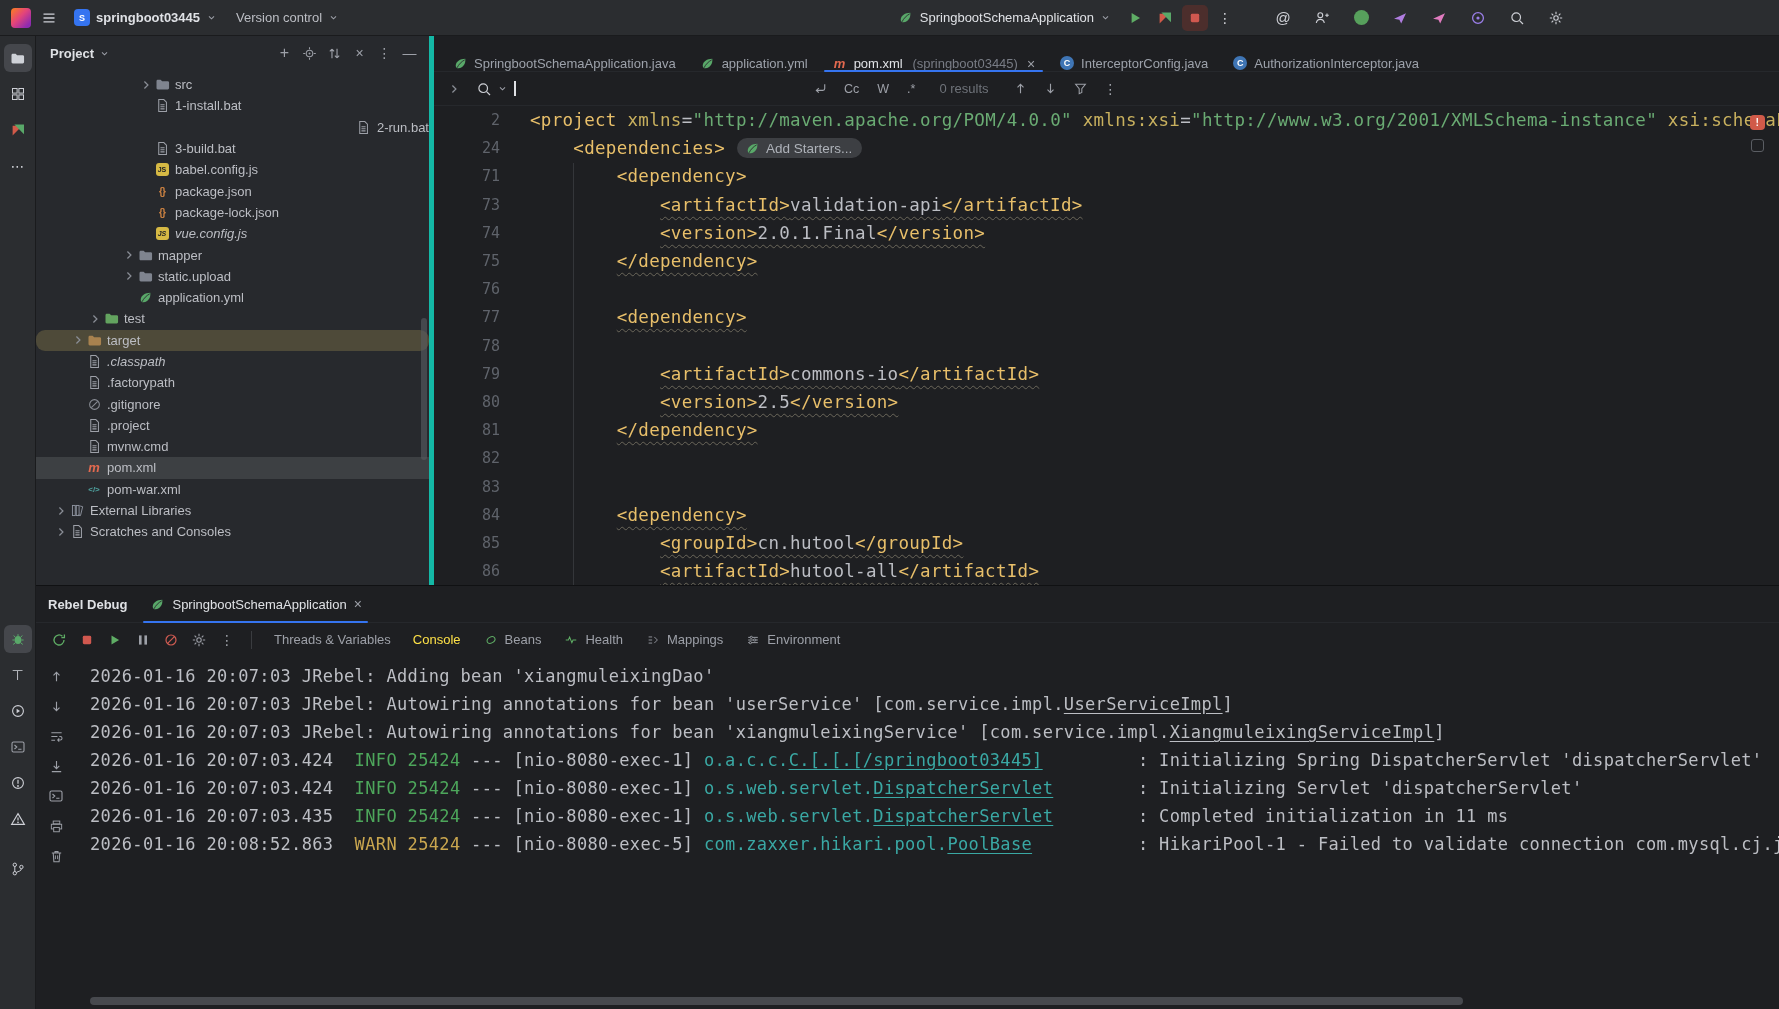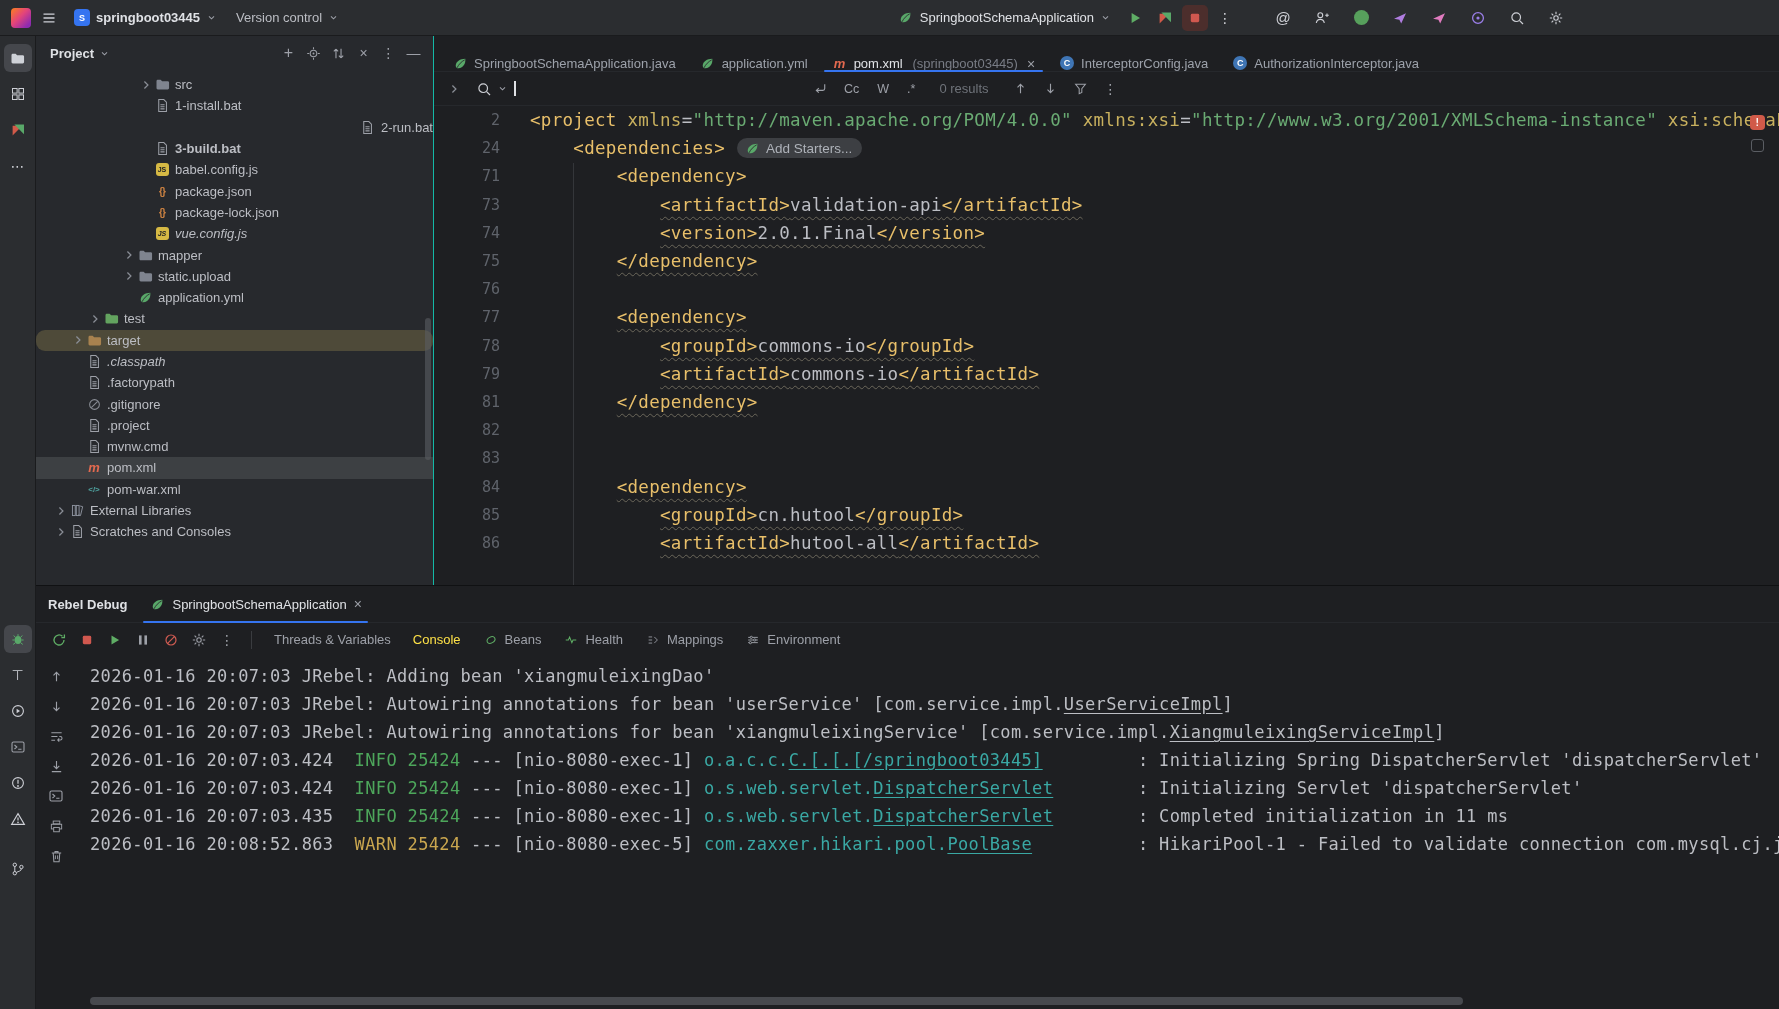--- a/index.html
+++ b/index.html
@@ -25,21 +25,21 @@
   .strip{width:36px;flex:none;background:#2b2d30;border-right:1px solid #1a1b1d;display:flex;flex-direction:column;align-items:center;padding:8px 0}
   .grp{display:flex;flex-direction:column;gap:8px;align-items:center}
   .grp-bottom{margin-top:auto;margin-bottom:118px}
   .strip-btn{width:28px;height:28px;border-radius:6px;display:flex;align-items:center;justify-content:center;cursor:pointer;color:#ced0d6}
   .strip-btn.active{background:#45474c}
   .strip-btn[data-name="tool-button-version-control"]{margin-top:14px}
   .main{flex:1;display:flex;flex-direction:column;min-width:0}
   .upper{flex:1;display:flex;min-height:0}
 
   
-  .project-panel{width:398px;flex:none;background:#27292d;border-right:1px solid #14b8a6;display:flex;flex-direction:column}
+  .project-panel{width:398px;flex:none;background:#27292d;border-right:5px solid #14b8a6;display:flex;flex-direction:column}
   .pp-header{height:34px;flex:none;display:flex;align-items:center;padding:0 8px 0 14px;gap:5px}
   .pp-title{font-weight:600;color:#dfe1e5}
   .pp-icons{margin-left:auto;display:flex;gap:2px}
   .hbtn{width:23px;height:23px;border-radius:4px;display:flex;align-items:center;justify-content:center;color:#9da0a8;cursor:pointer}
   .tree{flex:1;position:relative;overflow:hidden;padding-top:4px}
   .trow{height:21.3px;display:flex;align-items:center;white-space:nowrap;cursor:pointer}
   .trow.selected{background:#3d4043}
   .trow.target{background:#4e4a39}
   .chev{width:17px;height:16px;flex:none;display:flex;align-items:center;justify-content:center}
   .tlabel{margin-left:5px;color:#bcbec4}
@@ -421,21 +421,21 @@
               <div class="trow" data-name="tree-item" style="padding-left: 101px; justify-content: flex-end;">
                 <span class="chev" data-name="chevron-spacer"></span>
                 <span class="icon" data-name="file-icon">
                   <svg width="15" height="15" viewBox="0 0 16 16" fill="none">
                     <path d="M4 1.7h5.4l2.8 2.8v9.8H4z" stroke="#9da0a8" stroke-width="1.1"></path>
                     <path d="M5.8 7.2h4.4M5.8 9.4h4.4M5.8 11.6h4.4" stroke="#9da0a8" stroke-width="1.1"></path>
                   </svg>
                 </span>
                 <span class="tlabel" data-name="tree-item-label">2-run.bat</span>
               </div>
-              <div class="trow" data-name="tree-item" style="padding-left: 101px; font-weight: bold;">
+              <div class="trow" data-name="tree-item" style="padding-left: 101px;">
                 <span class="chev" data-name="chevron-spacer"></span>
                 <span class="icon" data-name="file-icon">
                   <svg width="15" height="15" viewBox="0 0 16 16" fill="none">
                     <path d="M4 1.7h5.4l2.8 2.8v9.8H4z" stroke="#9da0a8" stroke-width="1.1"></path>
                     <path d="M5.8 7.2h4.4M5.8 9.4h4.4M5.8 11.6h4.4" stroke="#9da0a8" stroke-width="1.1"></path>
                   </svg>
                 </span>
                 <span class="tlabel" data-name="tree-item-label">3-build.bat</span>
               </div>
               <div class="trow" data-name="tree-item" style="padding-left: 101px;">
@@ -733,22 +733,23 @@
                 <div class="cl" data-name="code-line"><span class="gut" data-name="line-number">24</span><span class="ct" data-name="code-text"><span class="pln">    </span><span class="tag">&lt;dependencies&gt;</span></span><span class="chip" data-name="add-starters-hint"><span class="icon" data-name="spring-leaf-icon"><svg width="15" height="15" viewBox="0 0 16 16">
                         <path d="M13.1 2.9c.6 4.9-2 9.8-7.3 10.2-1.5.1-2.9-1.1-2.9-2.8C2.9 5.9 7.6 2.9 13.1 2.9z" fill="#59a869"></path>
                         <path d="M4.3 12.6c1.7-3.6 4.7-6.6 8.2-8.5" stroke="#2b2d30" stroke-width="1" fill="none"></path>
                       </svg></span><span data-name="hint-label">Add Starters...</span></span></div>
                 <div class="cl" data-name="code-line"><span class="gut" data-name="line-number">71</span><span class="ct" data-name="code-text"><span class="pln">        </span><span class="tag">&lt;dependency&gt;</span></span></div>
                 <div class="cl" data-name="code-line"><span class="gut" data-name="line-number">73</span><span class="ct" data-name="code-text"><span class="pln">            </span><span class="tag wv">&lt;artifactId&gt;</span><span class="txt wv">validation-api</span><span class="tag wv">&lt;/artifactId&gt;</span></span></div>
                 <div class="cl" data-name="code-line"><span class="gut" data-name="line-number">74</span><span class="ct" data-name="code-text"><span class="pln">            </span><span class="tag wv">&lt;version&gt;</span><span class="txt wv">2.0.1.Final</span><span class="tag wv">&lt;/version&gt;</span></span></div>
                 <div class="cl" data-name="code-line"><span class="gut" data-name="line-number">75</span><span class="ct" data-name="code-text"><span class="pln">        </span><span class="tag wv">&lt;/dependency&gt;</span></span></div>
                 <div class="cl" data-name="code-line"><span class="gut" data-name="line-number">76</span><span class="ct" data-name="code-text"></span></div>
                 <div class="cl" data-name="code-line"><span class="gut" data-name="line-number">77</span><span class="ct" data-name="code-text"><span class="pln">        </span><span class="tag wv">&lt;dependency&gt;</span></span></div>
-                <div class="cl" data-name="code-line"><span class="gut" data-name="line-number">78</span><span class="ct" data-name="code-text"><span class="pln">            </span><span class="tag wv">&lt;groupId&gt;</span><span class="txt wv">commons-io</span><span class="tag wv">&lt;/groupId&gt;</span></span></div>
+                <div class="cl" data-name="code-line"><span class="gut" data-name="line-number">78</span></div>
                 <div class="cl" data-name="code-line"><span class="gut" data-name="line-number">79</span><span class="ct" data-name="code-text"><span class="pln">            </span><span class="tag wv">&lt;artifactId&gt;</span><span class="txt wv">commons-io</span><span class="tag wv">&lt;/artifactId&gt;</span></span></div>
+                <div class="cl" data-name="code-line"><span class="gut" data-name="line-number">80</span><span class="ct" data-name="code-text"><span class="pln">            </span><span class="tag wv">&lt;version&gt;</span><span class="txt wv">2.5</span><span class="tag wv">&lt;/version&gt;</span></span></div>
                 <div class="cl" data-name="code-line"><span class="gut" data-name="line-number">81</span><span class="ct" data-name="code-text"><span class="pln">        </span><span class="tag wv">&lt;/dependency&gt;</span></span></div>
                 <div class="cl" data-name="code-line"><span class="gut" data-name="line-number">82</span><span class="ct" data-name="code-text"></span></div>
                 <div class="cl" data-name="code-line"><span class="gut" data-name="line-number">83</span><span class="ct" data-name="code-text"></span></div>
                 <div class="cl" data-name="code-line"><span class="gut" data-name="line-number">84</span><span class="ct" data-name="code-text"><span class="pln">        </span><span class="tag wv">&lt;dependency&gt;</span></span></div>
                 <div class="cl" data-name="code-line"><span class="gut" data-name="line-number">85</span><span class="ct" data-name="code-text"><span class="pln">            </span><span class="tag wv">&lt;groupId&gt;</span><span class="txt wv">cn.hutool</span><span class="tag wv">&lt;/groupId&gt;</span></span></div>
                 <div class="cl" data-name="code-line"><span class="gut" data-name="line-number">86</span><span class="ct" data-name="code-text"><span class="pln">            </span><span class="tag wv">&lt;artifactId&gt;</span><span class="txt wv">hutool-all</span><span class="tag wv">&lt;/artifactId&gt;</span></span></div>
               </div>
             <div class="err-badge" data-name="inspections-error-badge"></div>
             <div class="hl-badge" data-name="inspections-widget"></div>
           </div>

